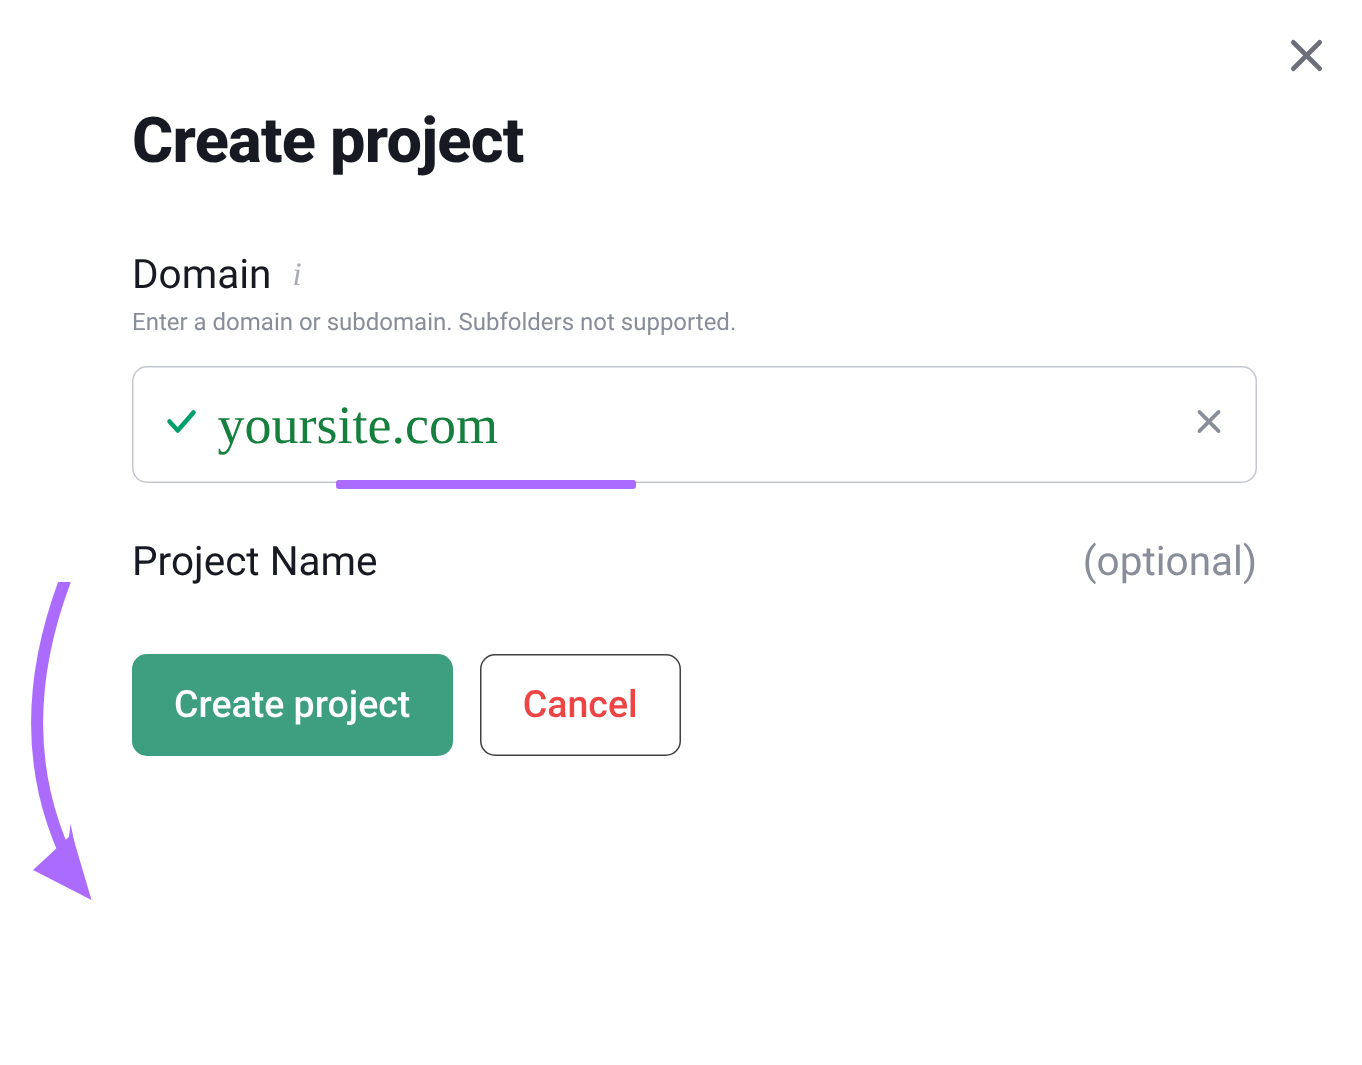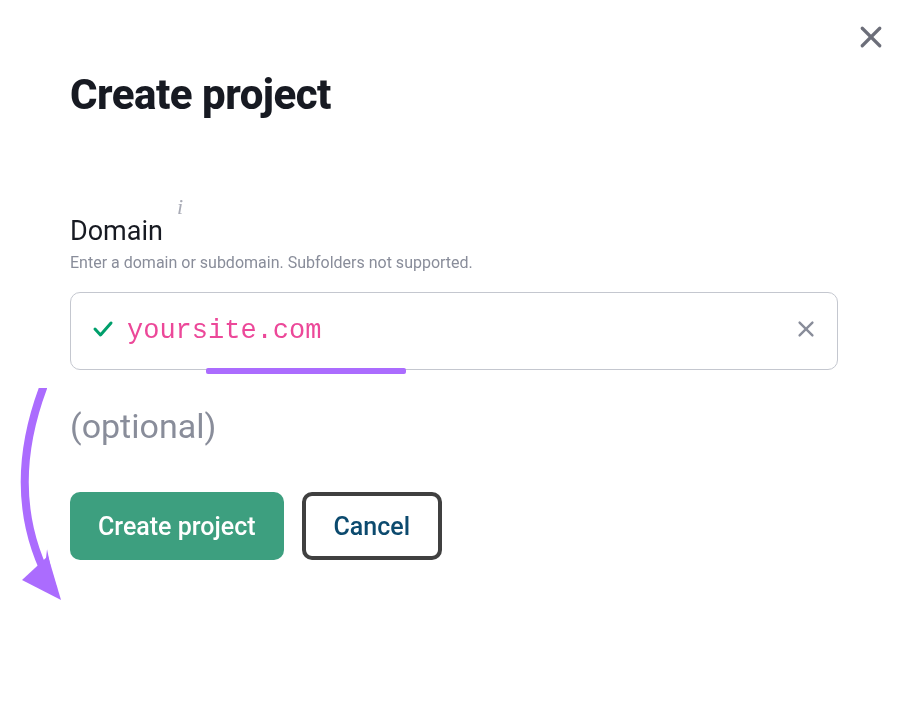--- a/index.html
+++ b/index.html
@@ -13,80 +13,79 @@
     }
     .close-x {
       position: absolute;
       top: 22px;
       right: 22px;
       cursor: pointer;
       color: #6c6e79;
     }
     .close-x svg { display: block; }
     .dialog {
-      padding: 70px 70px 40px 70px;
+      padding: 70px 70px 40px 88px;
     }
     .title {
       font-size: 42px;
       font-weight: 800;
       color: #171a22;
       letter-spacing: -0.5px;
       margin-bottom: 48px;
     }
     .field-block { margin-bottom: 36px; position: relative; }
     .label-row {
       display: flex;
       align-items: center;
       gap: 12px;
       margin-bottom: 6px;
     }
     .label-row.between { justify-content: space-between; gap: 0; }
     .label {
       font-size: 27px;
       color: #171a22;
       font-weight: 400;
-      margin-top: 48px;
     }
     .info-i {
       font-family: Georgia, "Times New Roman", serif;
       font-style: italic;
       font-size: 22px;
       color: #a9abb6;
       line-height: 1;
       cursor: help;
       padding: 0 2px;
     }
     .help-text {
       font-size: 16px;
       color: #898d9a;
       margin-bottom: 20px;
     }
     .optional {
-      font-size: 34px;
+      font-size: 27px;
       color: #898d9a;
     }
     .input-wrap {
       position: relative;
       border: 1px solid #c4c7cf;
       border-radius: 10px;
       height: 78px;
       display: flex;
       align-items: center;
       padding: 0 56px 0 56px;
       background: #ffffff;
     }
     .input-wrap.plain { padding: 0 22px; }
     .input-wrap input {
       border: none;
       outline: none;
-      font-size: 27px;
-      color: #ec4899;
+      font-size: 36px;
+      color: #15803d;
       width: 100%;
       background: transparent;
-      font-family: Liberation Mono, monospace;
+      font-family: Liberation Serif, serif;
     }
     .input-wrap input::placeholder {
       color: #8a8e9b;
     }
     .check-ic {
       position: absolute;
       left: 20px;
       top: 50%;
       transform: translateY(-50%);
       color: #009f6b;
@@ -127,22 +126,22 @@
       justify-content: center;
       font-family: inherit;
     }
     .btn-primary {
       background: #3d9f7f;
       color: #ffffff;
       border: none;
     }
     .btn-secondary {
       background: #ffffff;
-      color: #0c4a6e;
-      border: 4px solid #404040;
+      color: #ef4444;
+      border: 1px solid #404040;
     }
     .arrow-annot {
       position: absolute;
       left: 8px;
       top: 388px;
       pointer-events: none;
     }
   </style>
 </head>
 <body>
@@ -175,20 +174,21 @@
           <line x1="5" y1="5" x2="19" y2="19"></line>
           <line x1="19" y1="5" x2="5" y2="19"></line>
         </svg>
       </span>
       <div class="underline-annot"></div>
     </div>
   </div>
 
   <div class="field-block name-block">
     <div class="label-row between">
+      <span class="label">Project Name</span>
       <span class="optional">(optional)</span>
     </div>
   </div>
 
   <div class="actions">
     <button class="btn btn-primary">Create project</button>
     <button class="btn btn-secondary">Cancel</button>
   </div>
 </div>
 

